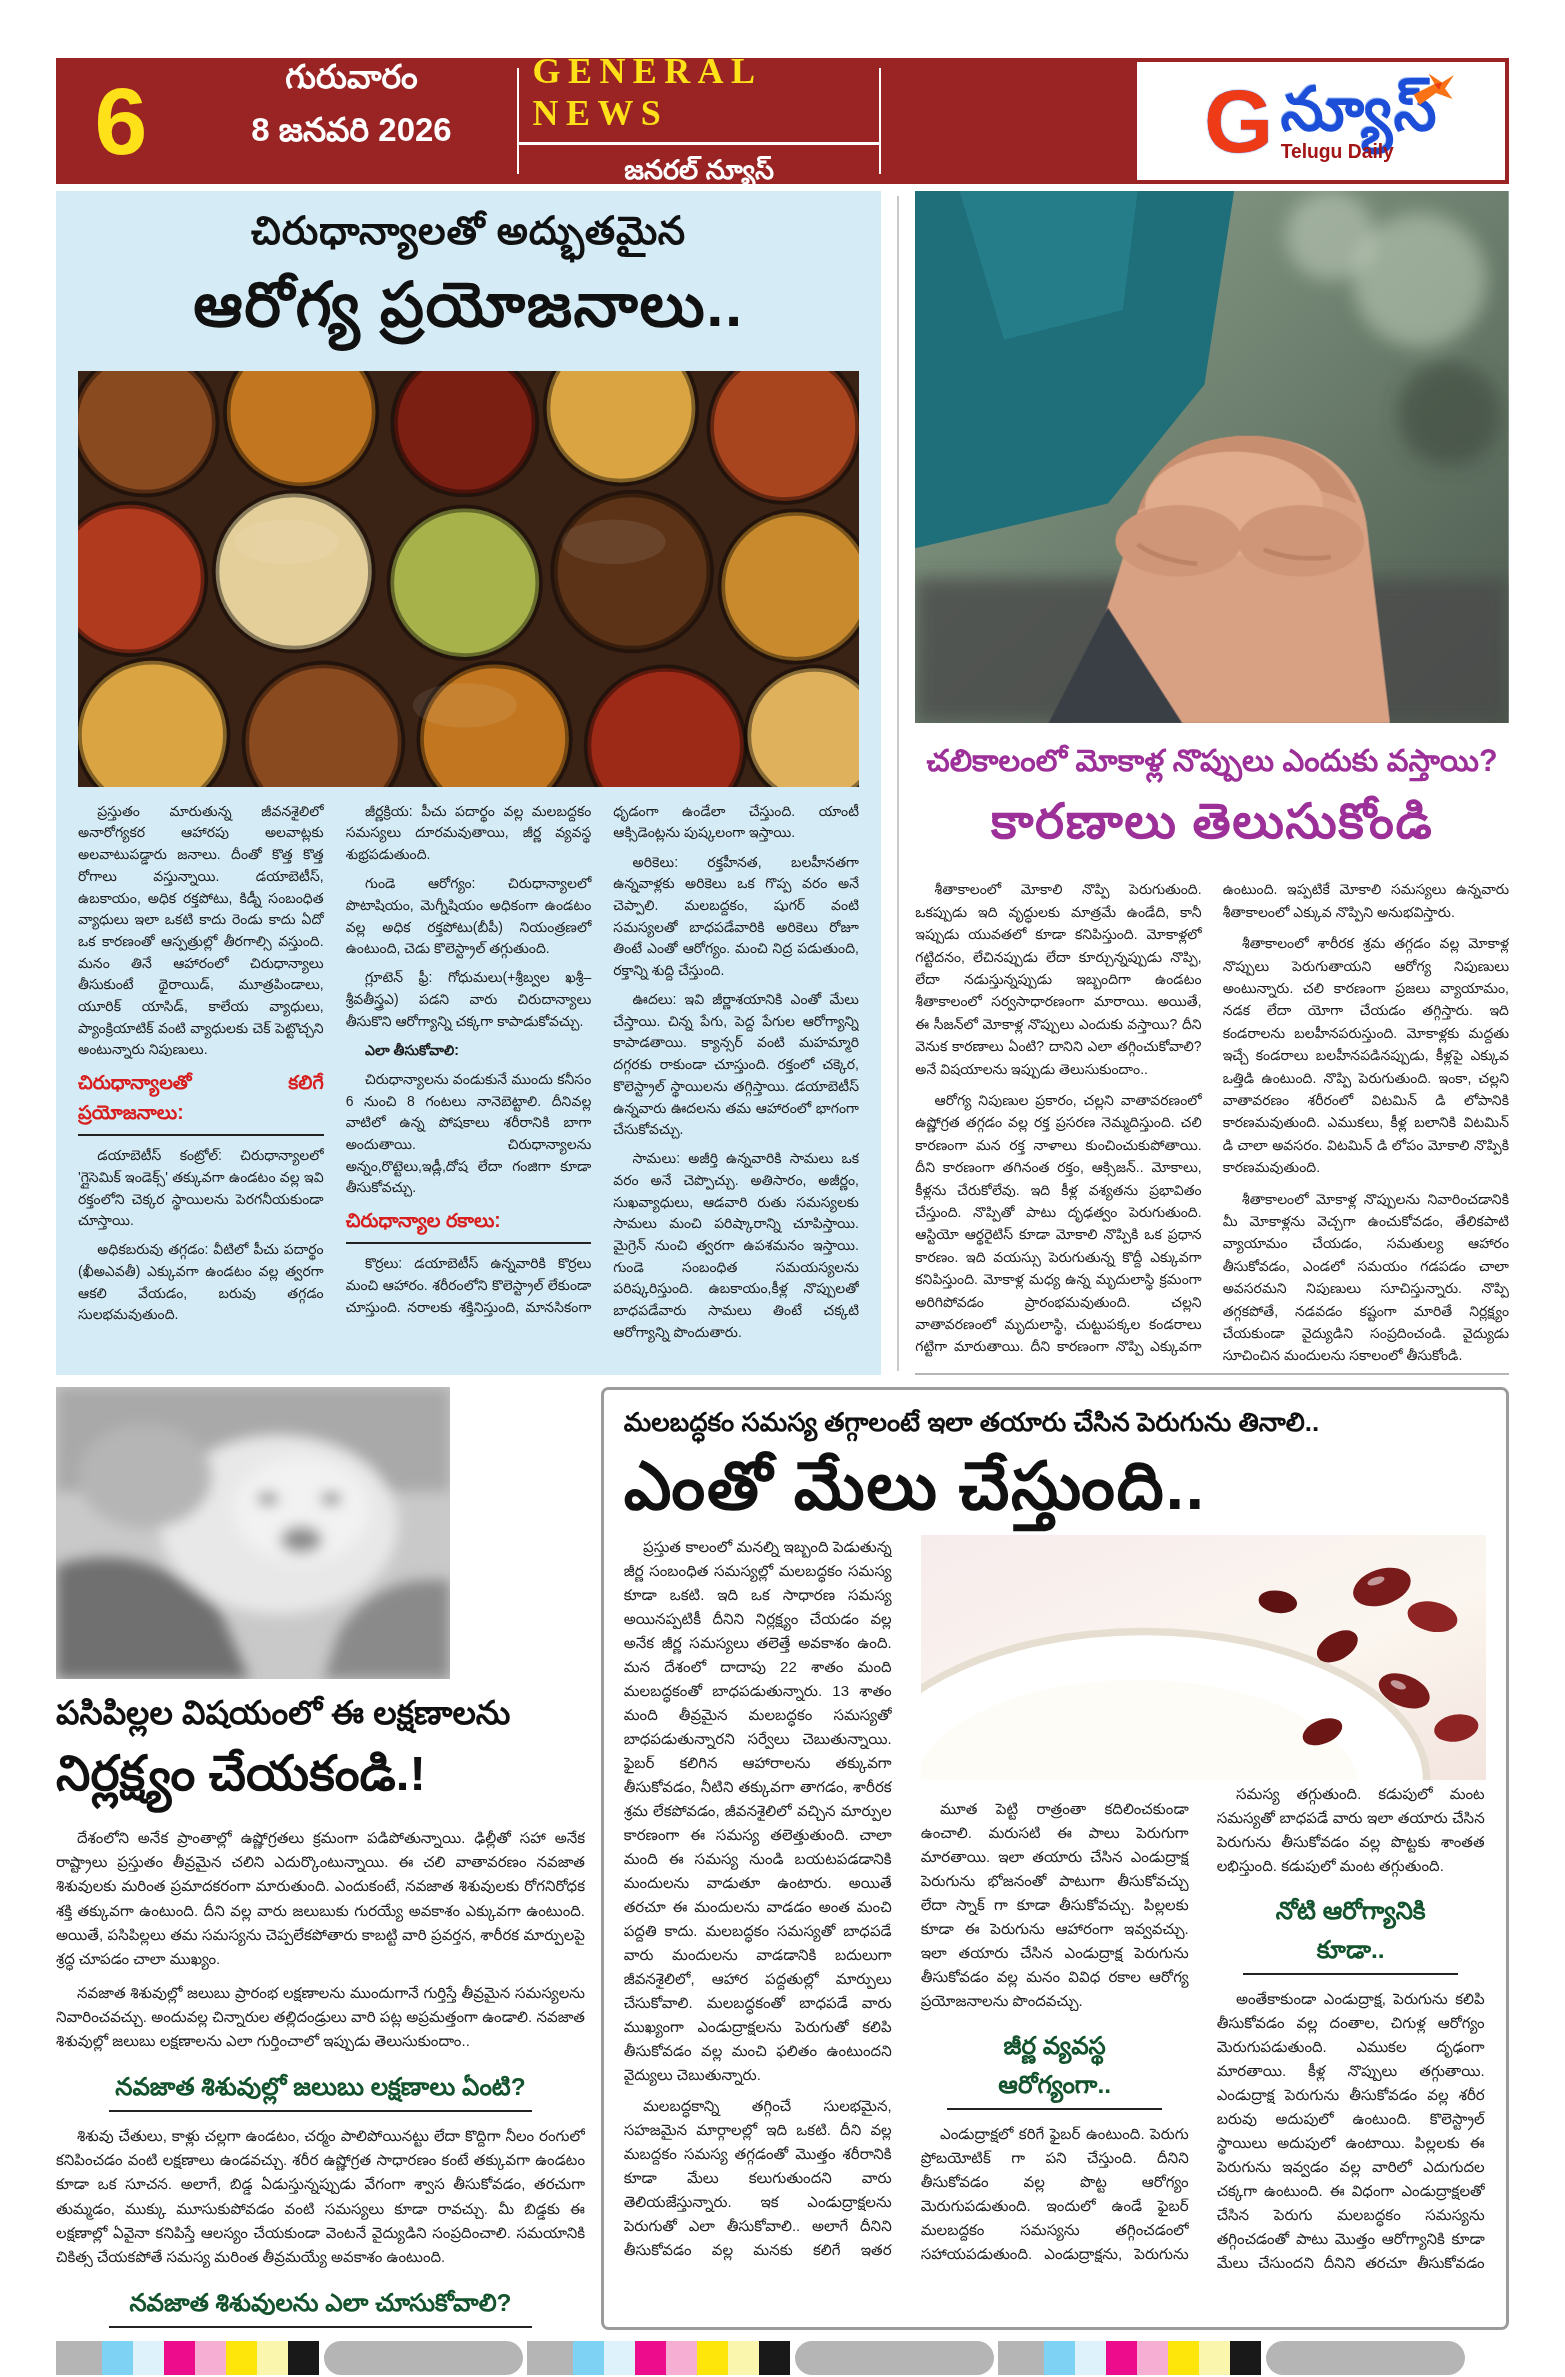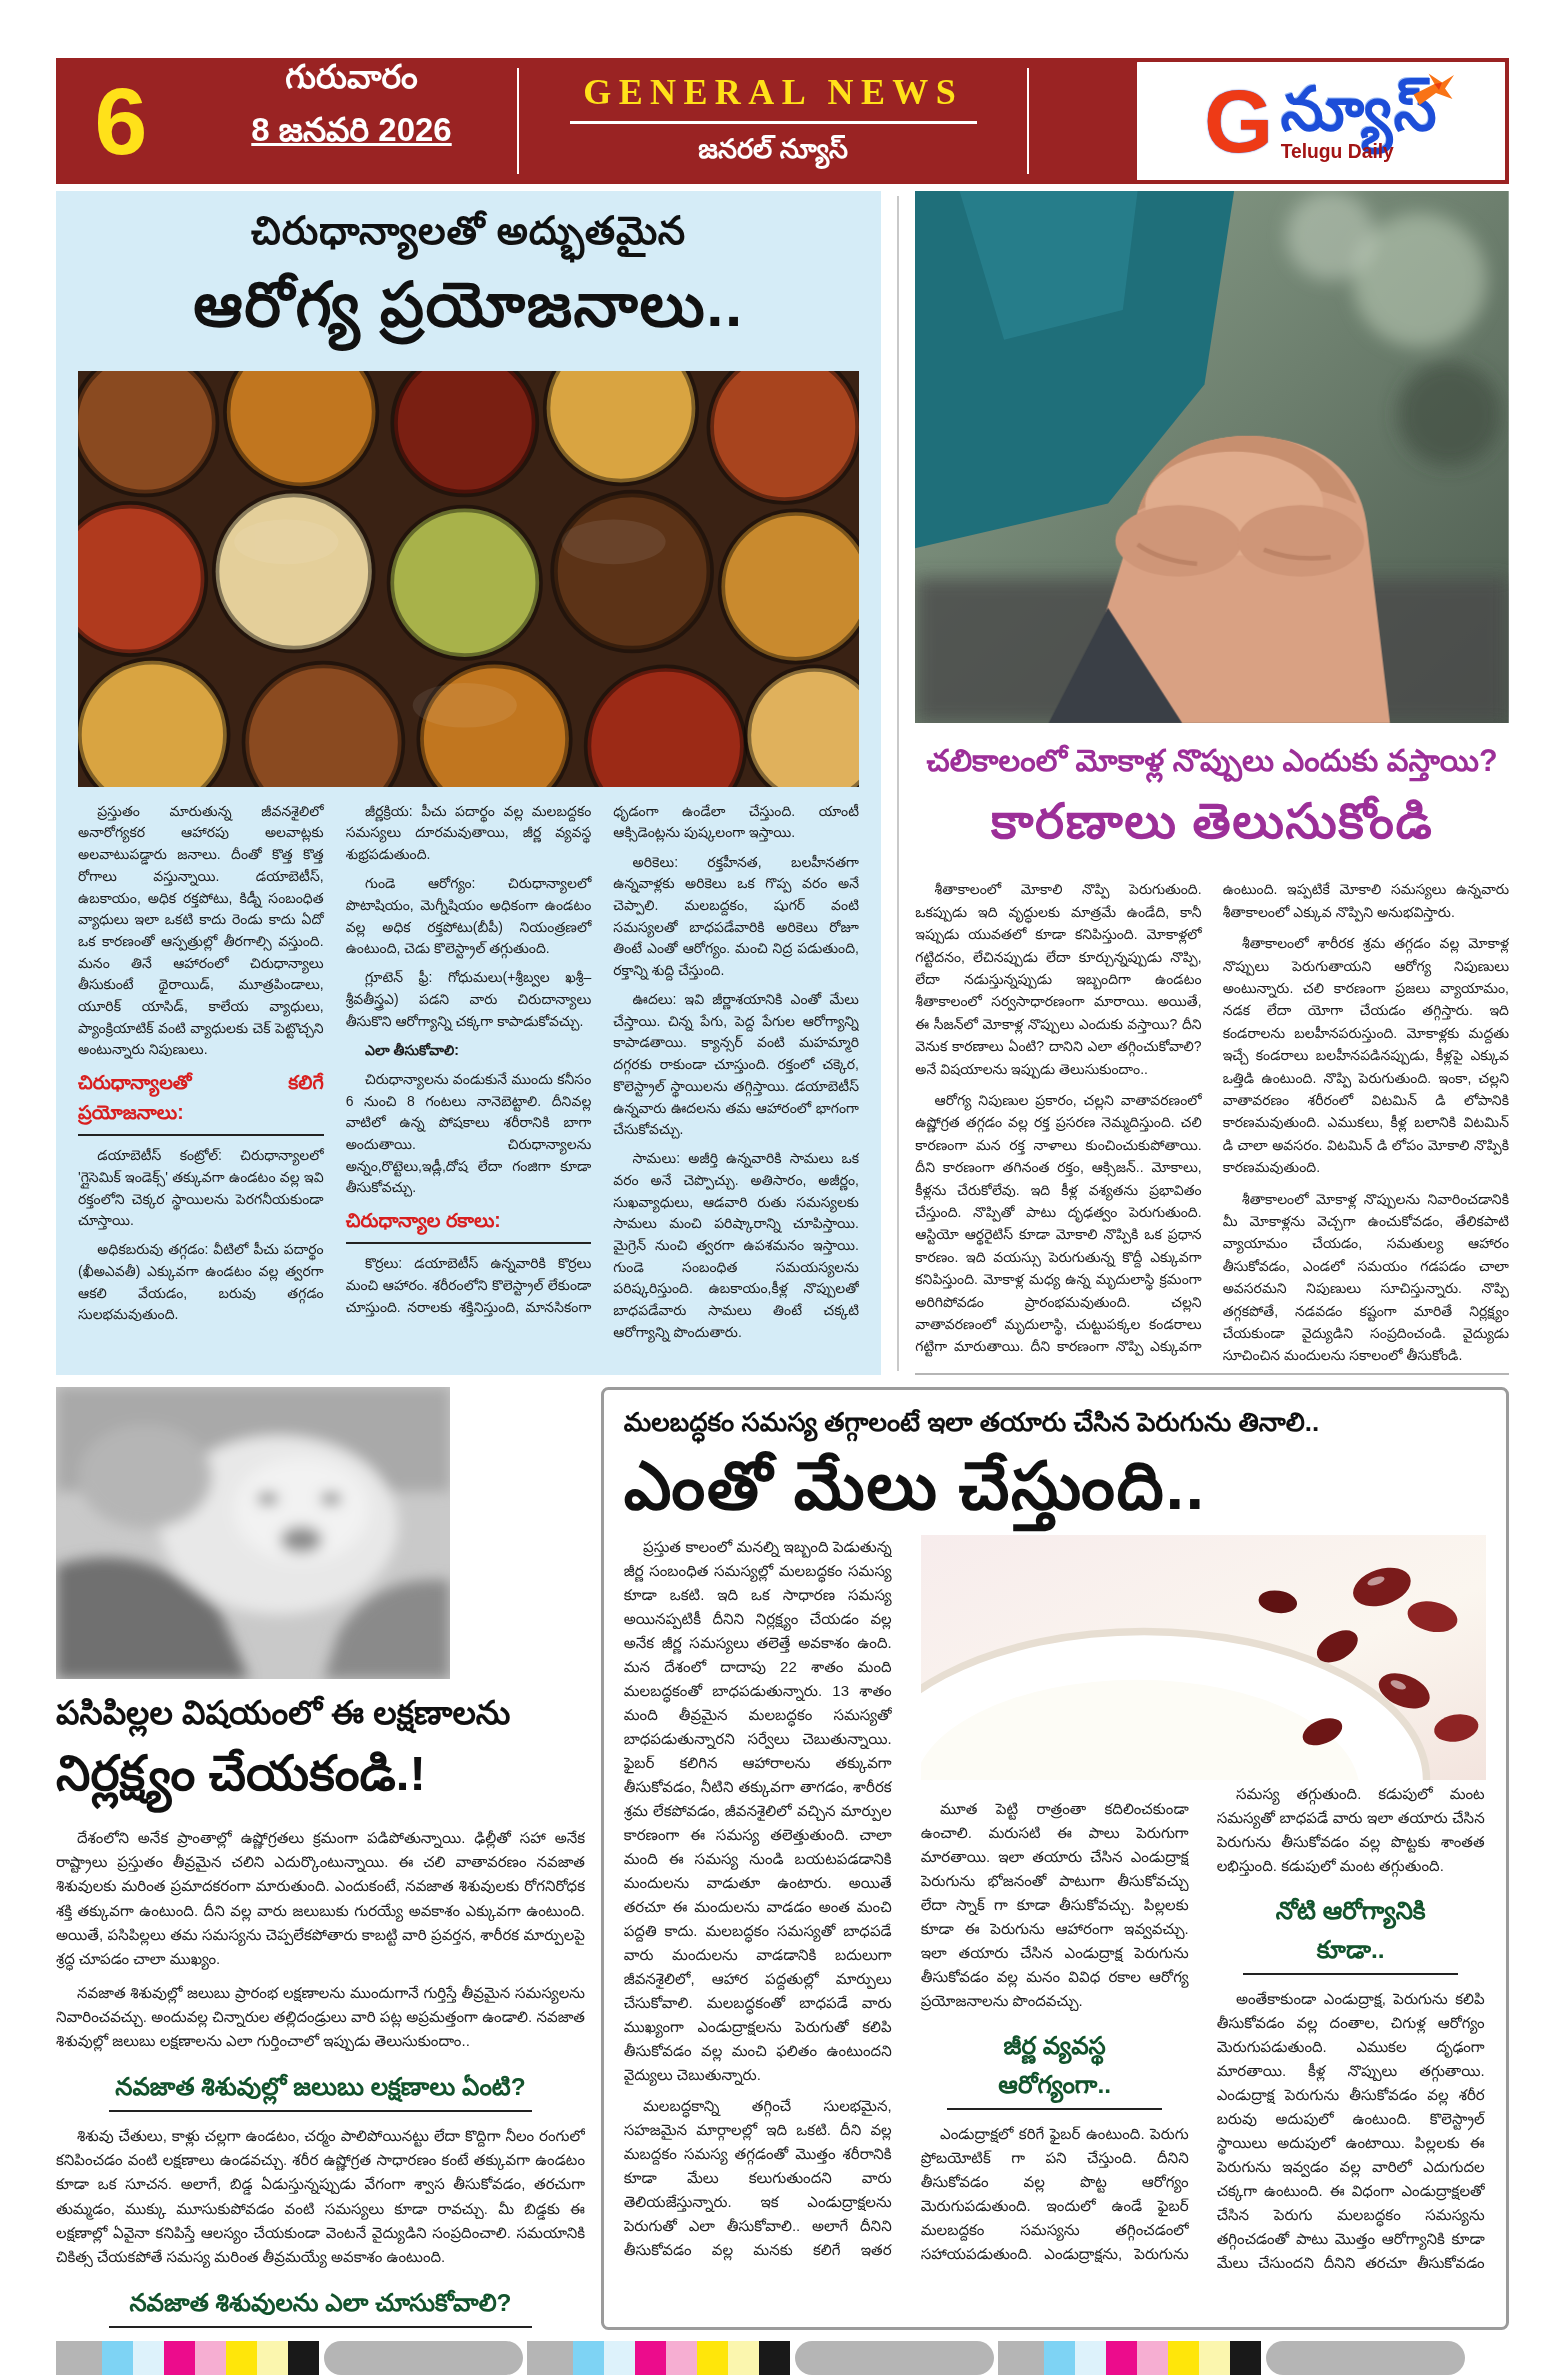--- a/index.html
+++ b/index.html
@@ -7,23 +7,23 @@
   body { width:1565px; height:2377px; font-family:"Liberation Sans", sans-serif; color:#1c1c1c; overflow:hidden; }
   .page { width:1565px; height:2377px; padding:58px 56px 9px; position:relative; background:#fff; }
 
   
   .masthead { height:126px; background:#9a2323; display:flex; align-items:stretch; }
   .mh-number { width:130px; display:flex; align-items:center; justify-content:center;
                font-size:95px; font-weight:900; color:#ffe11a; }
   .mh-daydate { width:331px; display:flex; flex-direction:column; justify-content:flex-start; gap:7.4px;
                 color:#ffffff; font-weight:bold; text-align:center; }
   .mh-daydate .day { font-size:33px; }
-  .mh-daydate .date { font-size:33px;text-decoration:underline; }
+  .mh-daydate .date { font-size:33px; }
   .mh-divider { width:2.2px; background:#ffffff; margin:10.4px 0; }
-  .mh-section { width:508px; display:flex; flex-direction:column; align-items:center; justify-content:center; gap:10.4px; }
+  .mh-section { width:360px; display:flex; flex-direction:column; align-items:center; justify-content:center; gap:10.4px; }
   .mh-section .en { font-family:"Liberation Serif", serif; font-size:36px; font-weight:bold; color:#ffe11a;
                     letter-spacing:7.4px; border-bottom:3px solid #ffffff; padding:0 13.4px 7.4px; }
   .mh-section .te { font-size:27px; font-weight:bold; color:#ffffff; }
   .mh-spacer { flex:1; }
   .mh-logo { width:376px; background:#ffffff; border:4.5px solid #9a2323; border-radius:4.5px;
              display:flex; align-items:center; justify-content:center; gap:7.4px; position:relative; }
   .logo-g { font-size:89px; font-weight:900; color:#ee3a16; line-height:1;
             text-shadow:0 0 1.5px #1d4ed8; }
   .logo-te-wrap { position:relative; display:flex; flex-direction:column; align-items:flex-start; }
   .logo-te { font-size:61px; font-weight:900; color:#1d4ed8; line-height:1.0; letter-spacing:1.5px;

